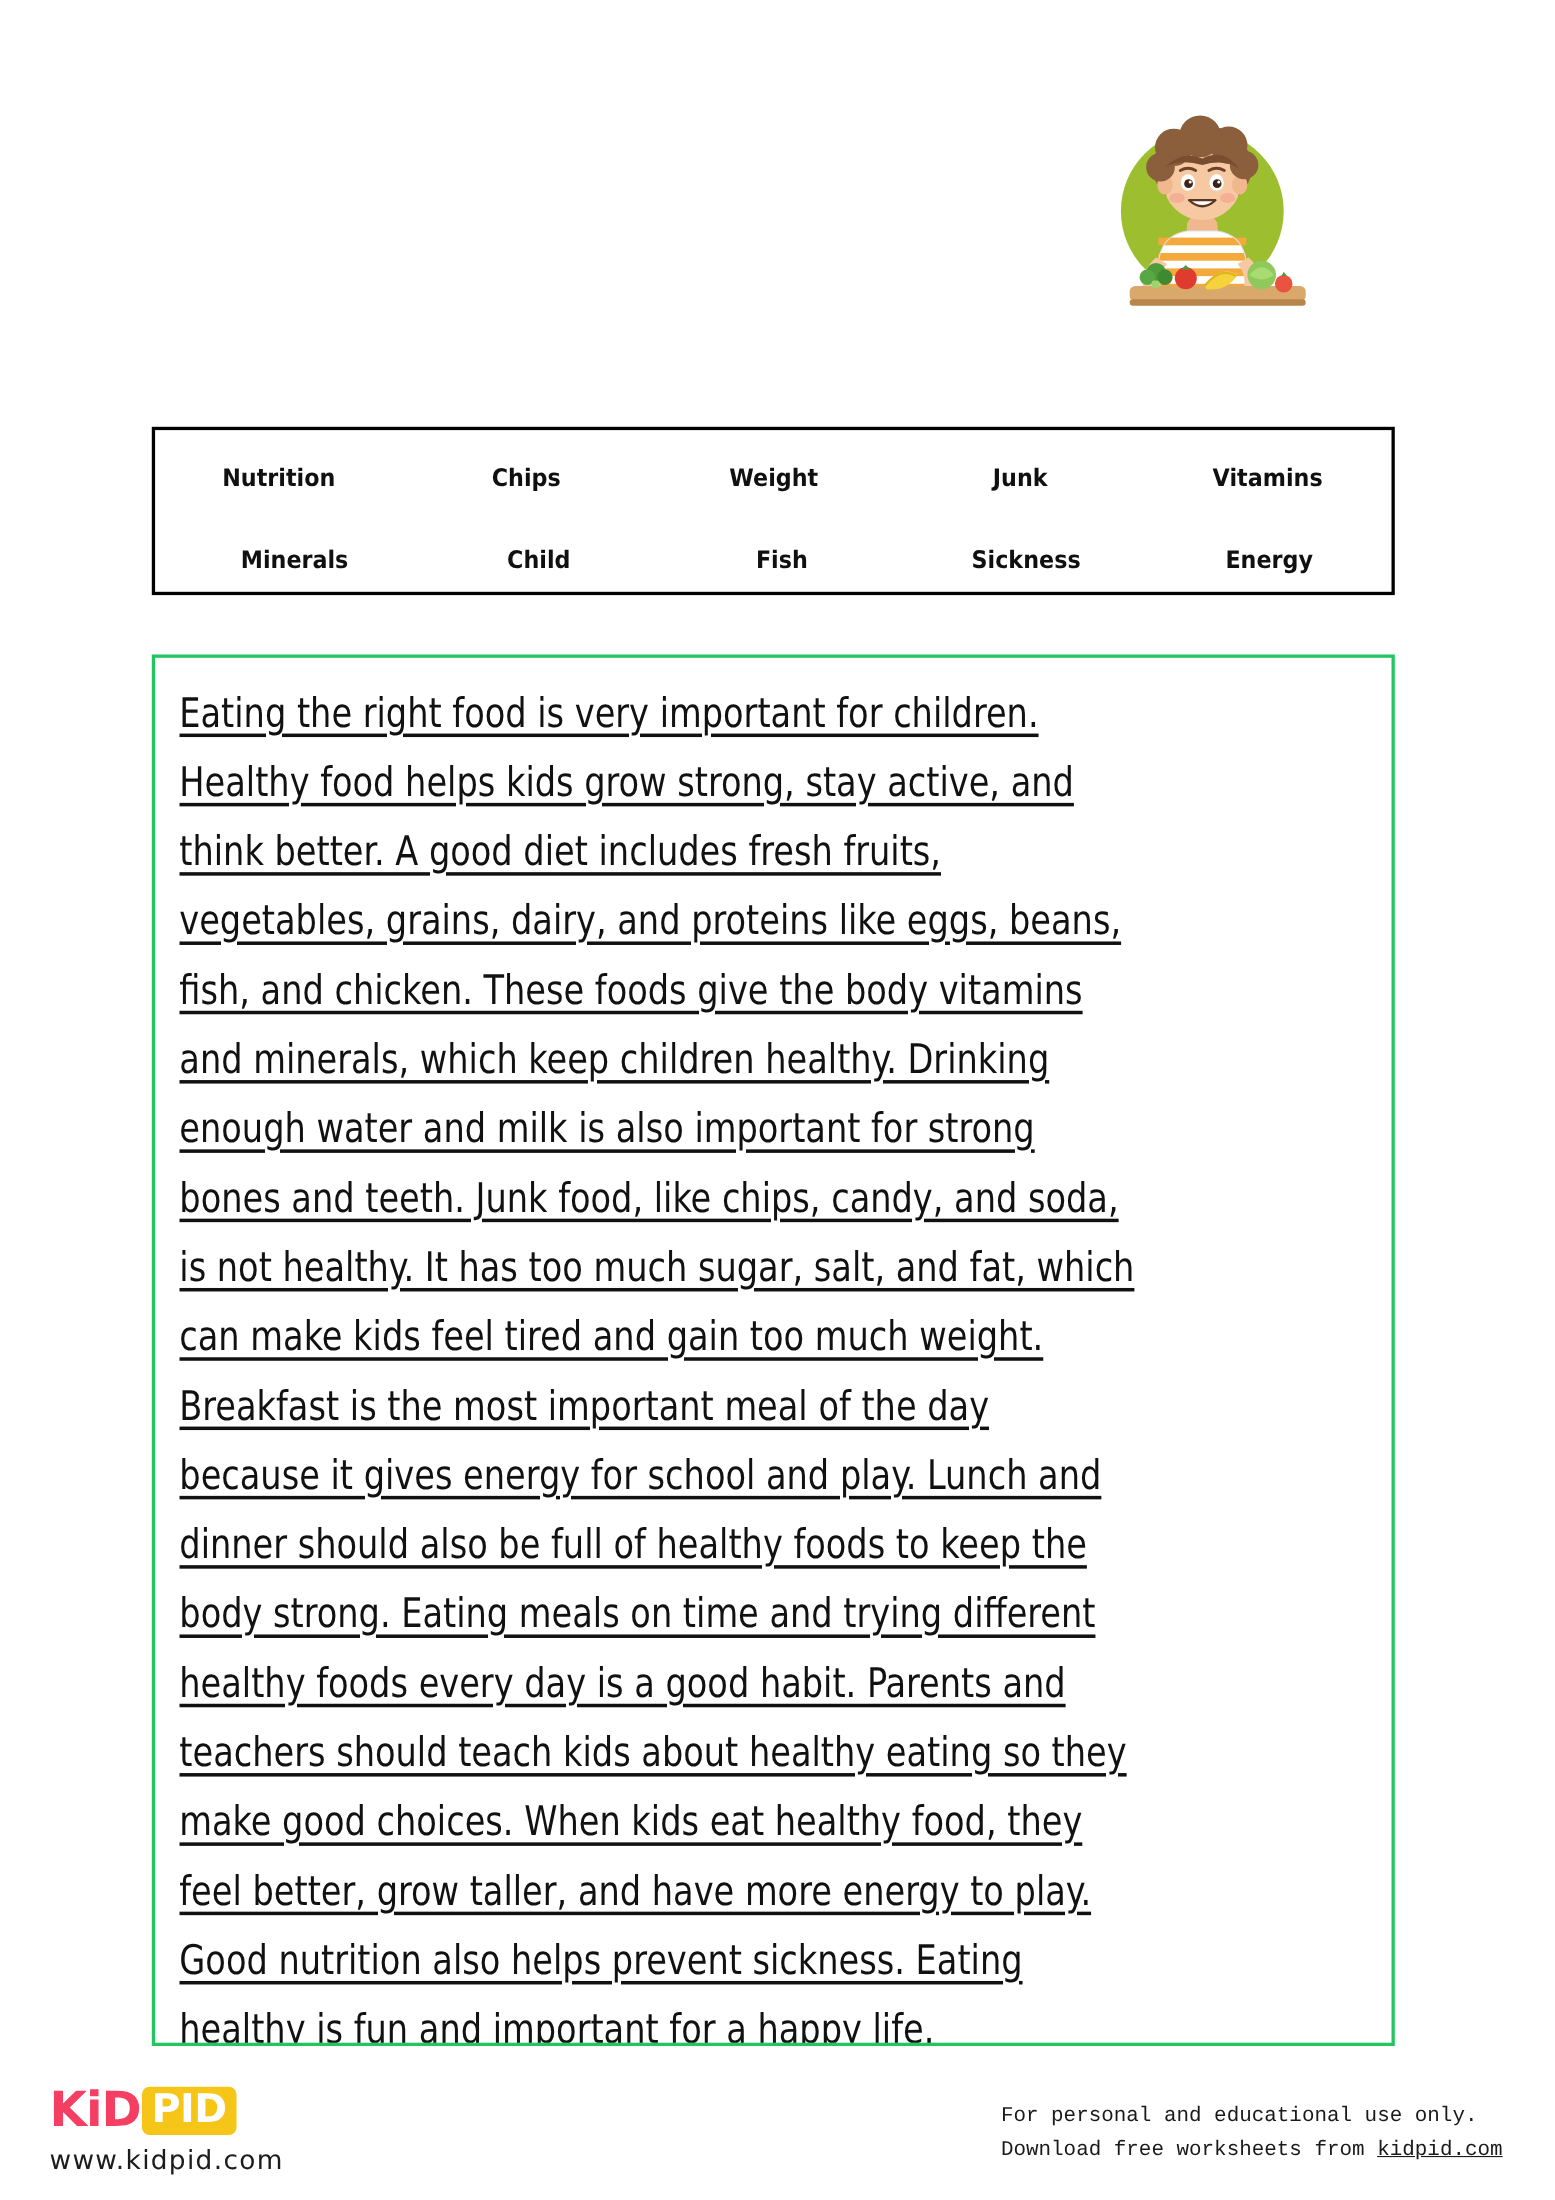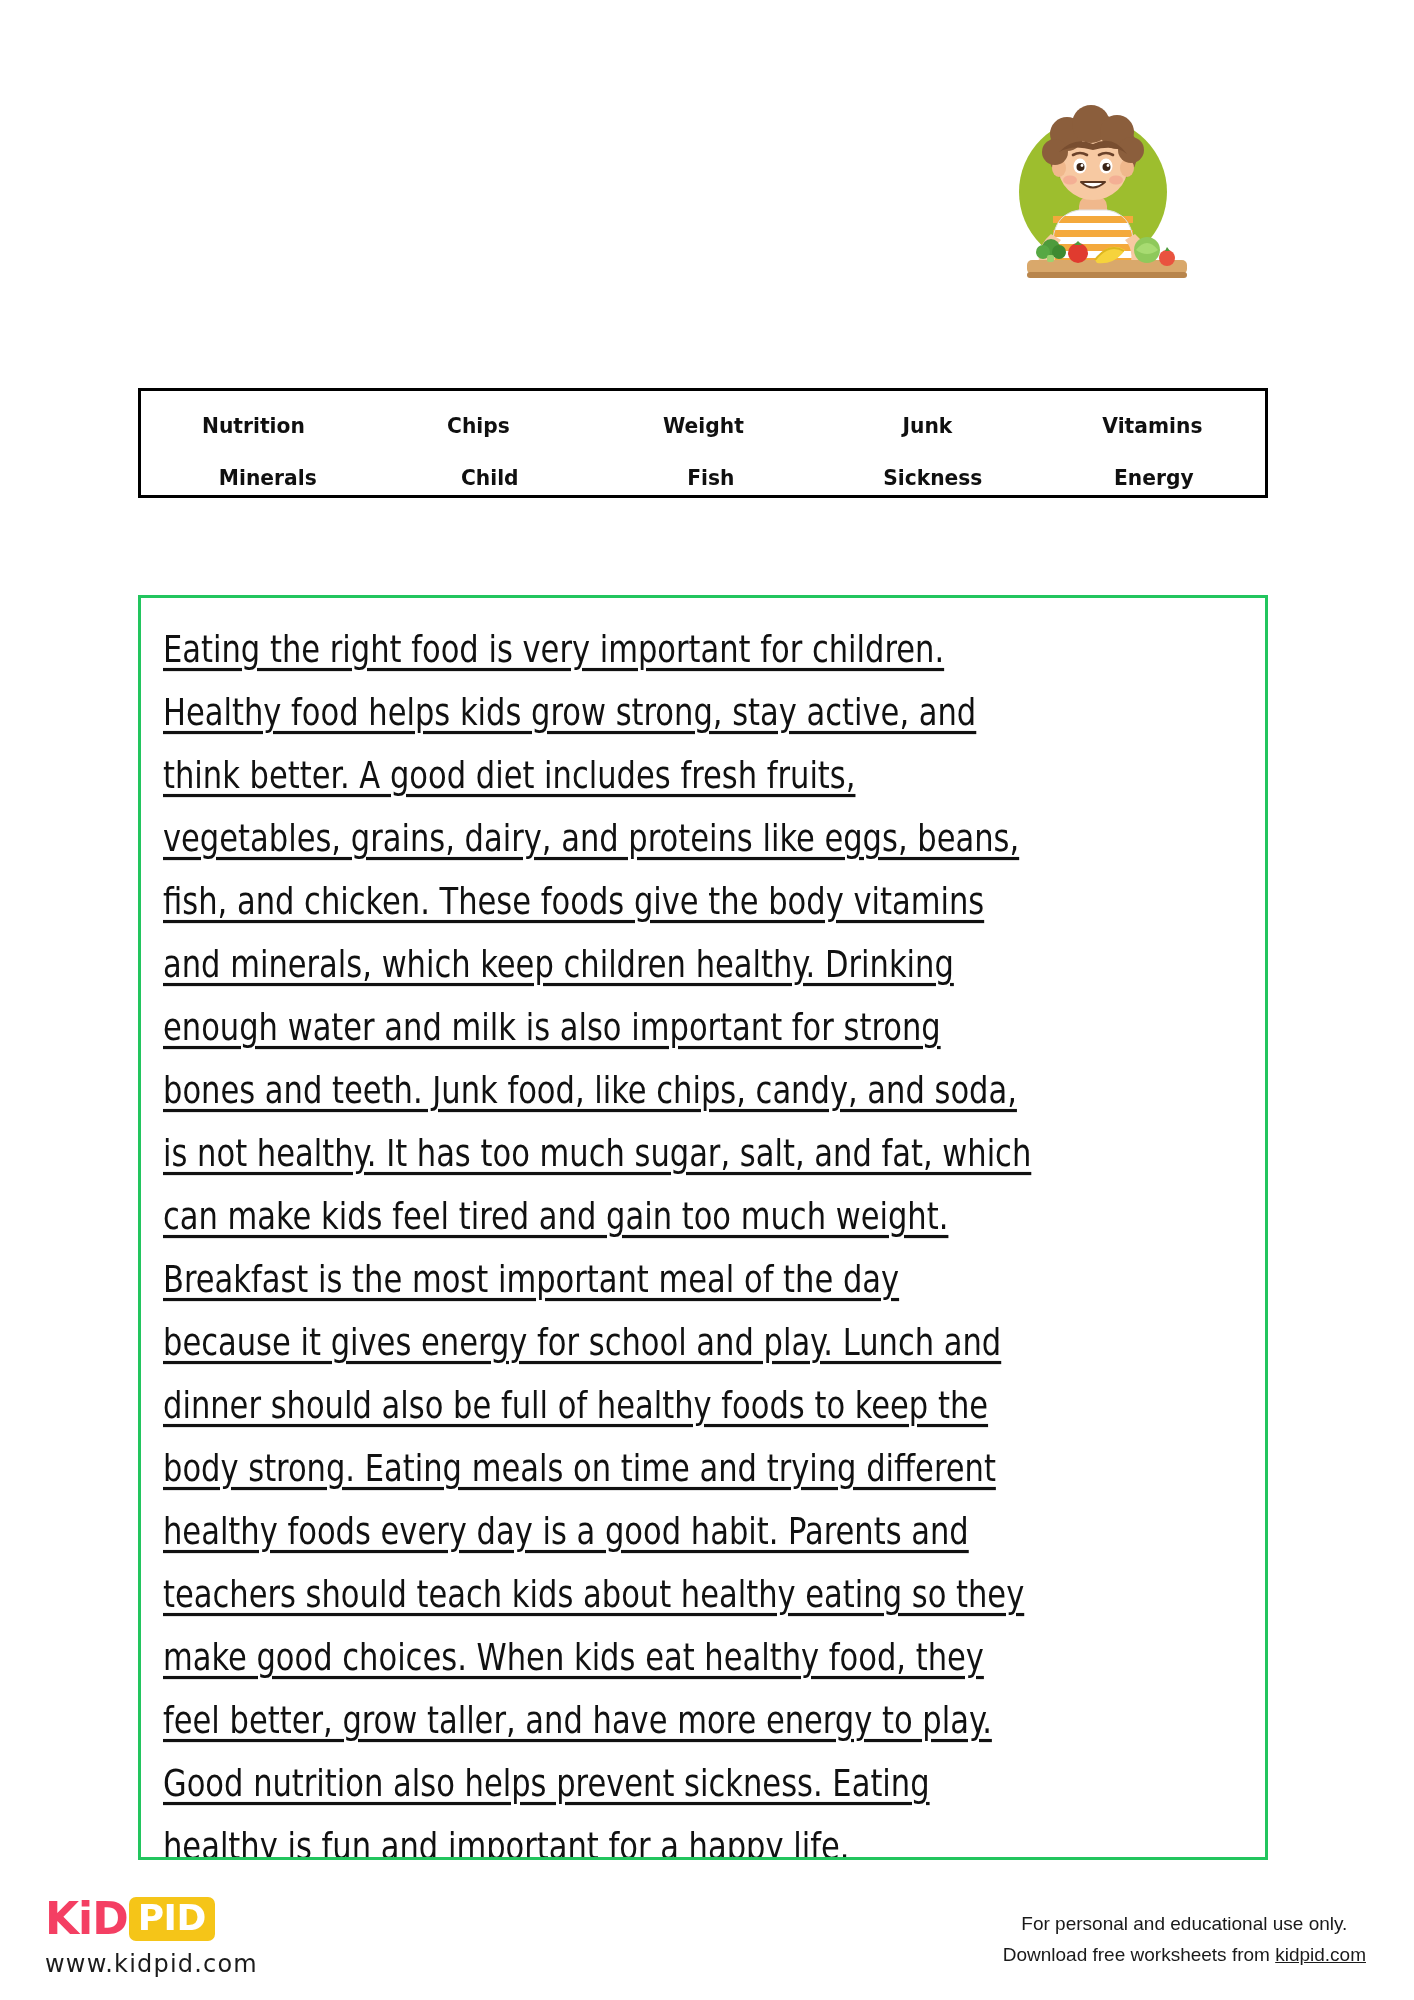--- a/index.html
+++ b/index.html
@@ -60,21 +60,21 @@
     width: 235px;
     height: 205px;
   }
 
   
   .vocab-box {
     position: absolute;
     left: 138px;
     top: 388px;
     width: 1130px;
-    height: 110px;
+    height: 153px;
     border: 3px solid #000000;
     box-sizing: border-box;
   }
   .vocab-row {
     display: flex;
     height: 50%;
     align-items: center;
   }
   .vocab-cell {
     flex: 1 1 0;
@@ -155,22 +155,22 @@
     font-size: 24px;
     color: #1c1c1c;
     letter-spacing: 1.2px;
     margin-top: 7px;
   }
 
   .footer-right {
     position: absolute;
     right: 48px;
     top: 1908px;
-    text-align: center;
-    font-family: Liberation Sans, sans-serif;
+    text-align: left;
+    font-family: Liberation Mono, monospace;
     font-size: 19px;
     color: #1a1a1a;
     line-height: 1.65;
   }
   .footer-right a,
   .footer-right .link {
     color: #1a1a1a;
     text-decoration: underline;
   }
 </style>

